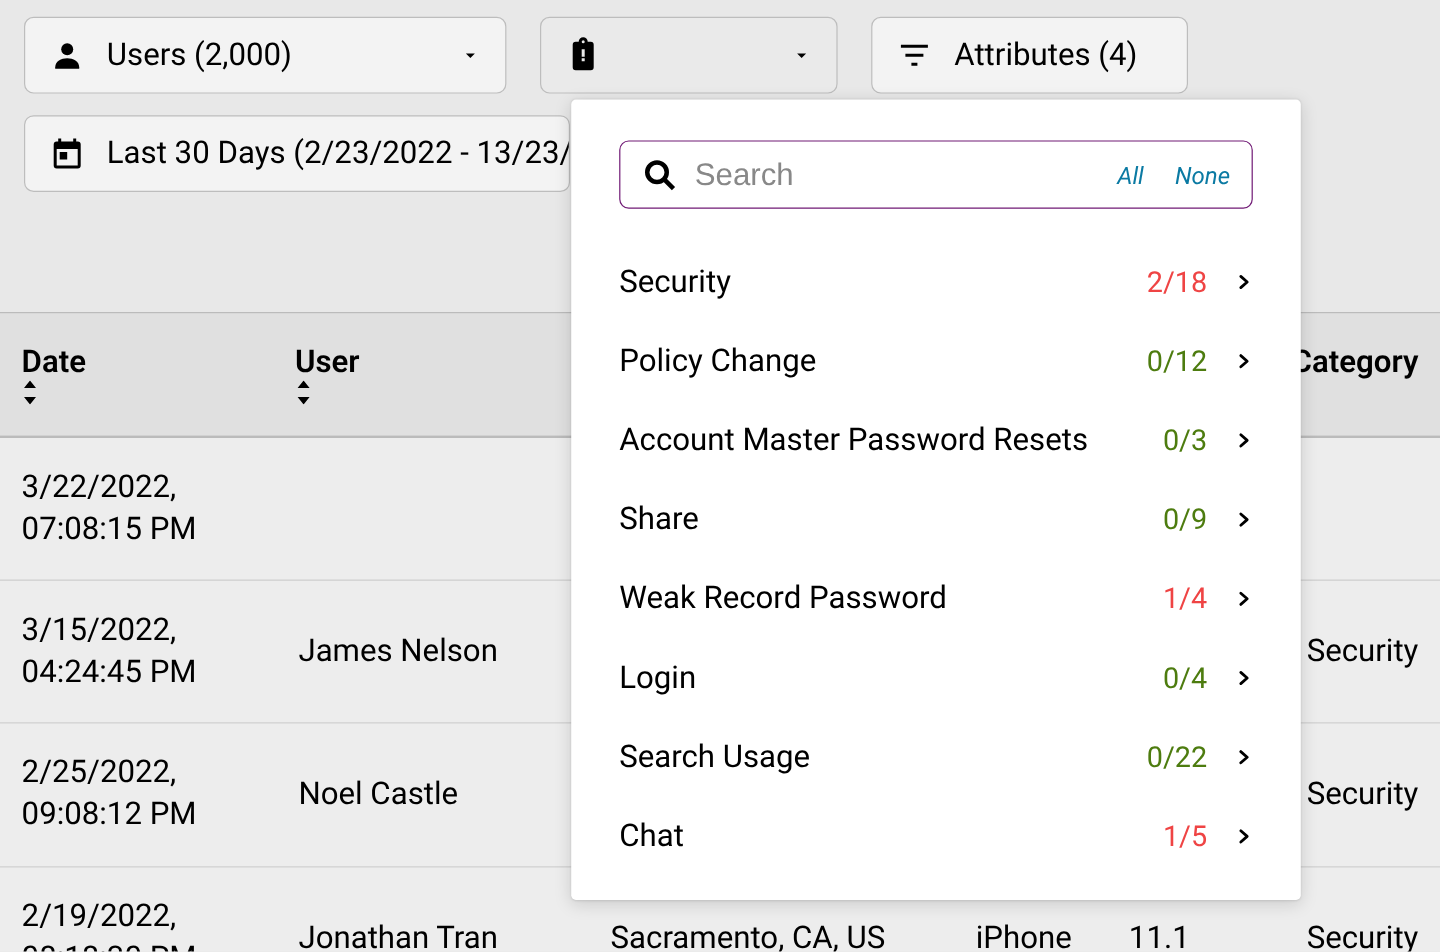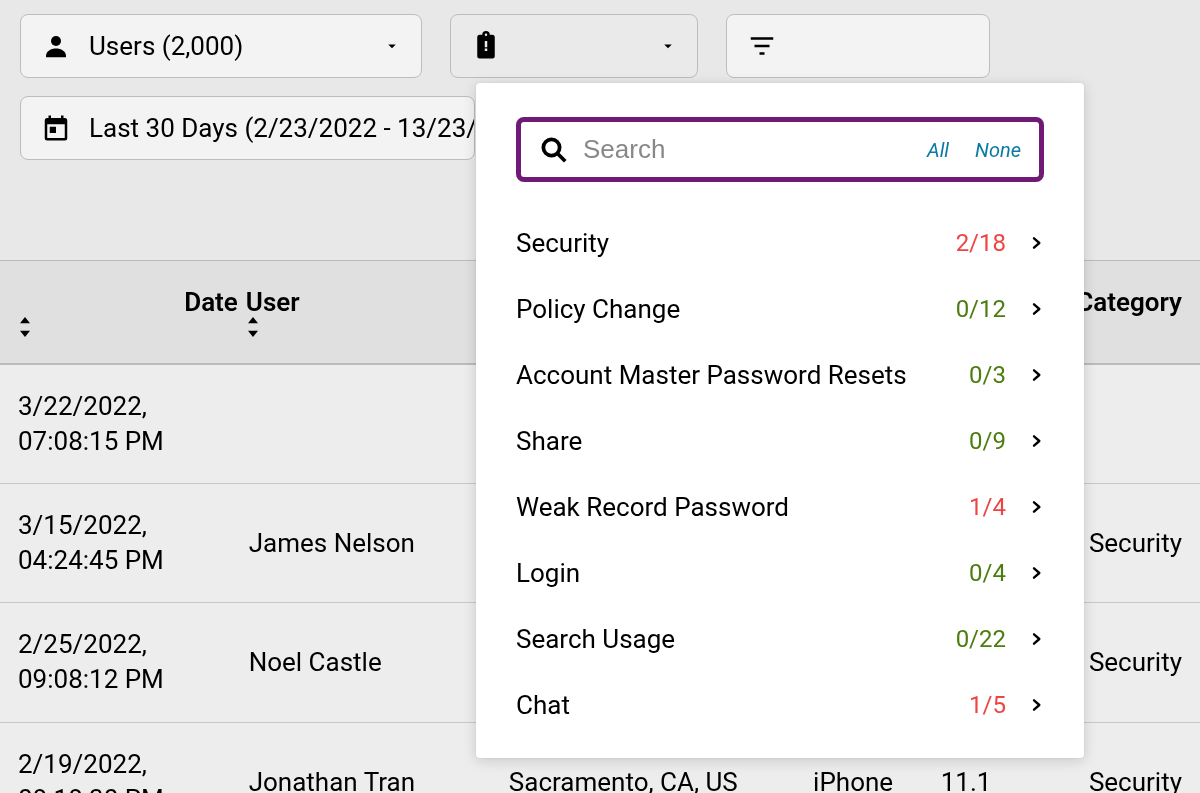--- a/index.html
+++ b/index.html
@@ -60,21 +60,21 @@
   width: 608px;
   background: #fff;
   border-radius: 4px;
   box-shadow: 0 3px 14px rgba(0,0,0,0.15), 0 0 2px rgba(0,0,0,0.1);
   padding: 34px 40px 20px 40px;
   z-index: 10;
 }
 .search-box {
   display: flex;
   align-items: center;
-  border: 5px solid #701a75;
+  border: 1px solid #701a75;
   border-radius: 8px;
   padding: 12px 18px;
   margin-bottom: 28px;
 }
 .search-box input {
   border: none;
   outline: none;
   font-size: 26px;
   flex: 1;
   margin-left: 14px;
@@ -114,21 +114,21 @@
 }
 .table-header {
   display: flex;
   background: #e0e0e0;
   border-top: 1px solid #bbb;
   border-bottom: 2px solid #bbb;
   padding: 26px 18px;
   font-size: 26px;
   font-weight: 600;
 }
-.col-date { width: 235px; text-align: right; }
+.col-date { width: 235px; }
 .col-user { width: 265px; }
 .col-loc { width: 310px; }
 .col-dev { width: 130px; }
 .col-ver { width: 100px; }
 .col-cat { flex: 1; padding-left: 50px;}
 .sort-icon { margin-left: 8px; font-size: 18px; vertical-align: middle; }
 
 .table-row {
   display: flex;
   align-items: center;
@@ -179,20 +179,21 @@
         </svg>
     </span>
   </div>
 
   <div class="filter-pill attributes" style="width:264px; overflow:hidden;">
     <span class="icon">
       <svg width="30" height="30" viewBox="0 0 24 24" fill="#000">
           <path d="M3 5h18v2H3zM6 11h12v2H6zM10 17h4v2h-4z"></path>
         </svg>
     </span>
+    <span>Attributes (4)</span>
   </div>
 </div>
 
 <div class="second-row">
   <div class="filter-pill date" style="width:455px; overflow:hidden; white-space:nowrap;">
     <span class="icon">
       <svg width="30" height="30" viewBox="0 0 24 24" fill="#000">
           <path d="M19 4h-1V2h-2v2H8V2H6v2H5a2 2 0 0 0-2 2v14a2 2 0 0 0 2 2h14a2 2 0 0 0 2-2V6a2 2 0 0 0-2-2zm0 16H5V9h14v11zM7 11h5v5H7z"></path>
         </svg>
     </span>

